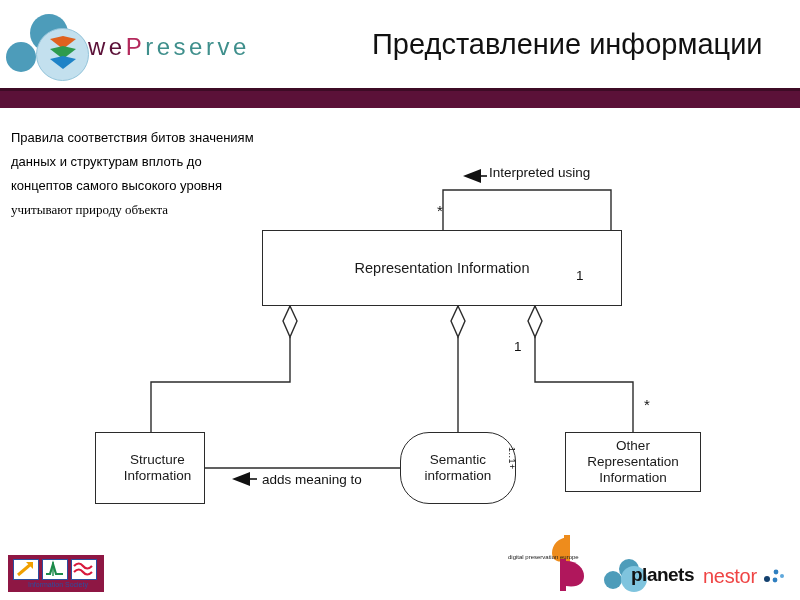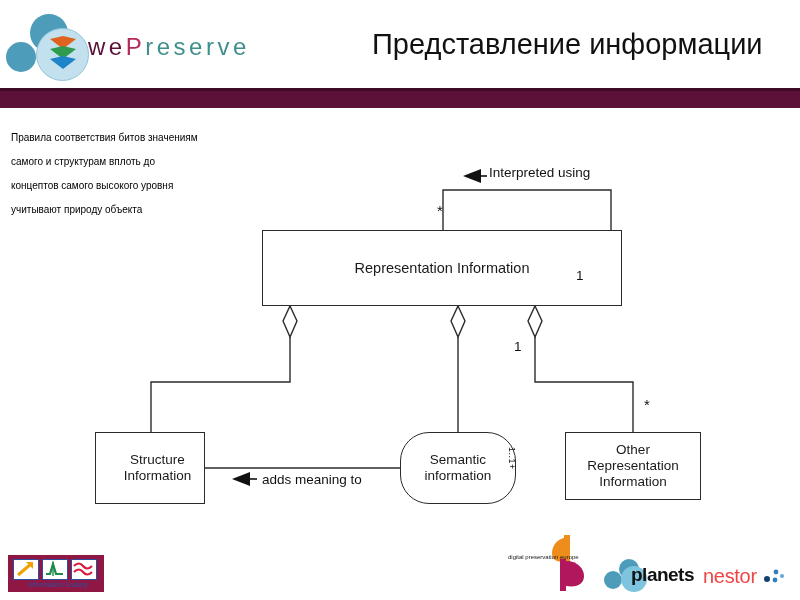--- a/index.html
+++ b/index.html
@@ -75,26 +75,26 @@
     width: 420px;
     font-size: 29px;
     color: #111111;
     white-space: nowrap;
   }
 
   
   #body-text {
     position: absolute; left: 11px; top: 126px;
     width: 392px;
-    font-size: 10px;
+    font-size: 13px;
     line-height: 24px;
     color: #000000;
     text-align: justify;
   }
-  #body-text .lastline { text-align: left; }
+  #body-text .lastline { text-align: left; font-family: Liberation Serif, serif; }
 
   
   #diagram {
     position: absolute; left: 0; top: 0;
     width: 800px; height: 600px;
     pointer-events: none;
   }
   #diagram svg { display: block; }
 
   .uml-box {
@@ -113,21 +113,21 @@
     left: 262px; top: 230px; width: 360px; height: 76px;
     font-size: 14.5px;
   }
   #box-structure {
     left: 95px; top: 432px; width: 110px; height: 72px; padding-left: 15px;
   }
   #box-semantic {
     left: 400px; top: 432px; width: 116px; height: 72px; border-radius: 29px;
   }
   #box-other {
-    left: 565px; top: 432px; width: 136px; height: 68px;
+    left: 565px; top: 432px; width: 136px; height: 60px;
   }
 
   .edge-label {
     position: absolute;
     color: #111111;
     font-size: 13.5px;
     white-space: nowrap;
   }
   .mult-label {
     position: absolute;
@@ -242,21 +242,21 @@
     <div id="logo-text"><span class="we">we</span><span class="p">P</span><span class="reserve">reserve</span></div>
 
     <div id="page-title">Представление информации</div>
   </div>
 
   <div id="header-rule-thin"></div>
   <div id="header-band"></div>
 
   <div id="body-text">
     <div>Правила  соответствия битов значениям</div>
-    <div>самого     и  структурам  вплоть  до</div>
+    <div>данных     и  структурам  вплоть  до</div>
     <div>концептов   самого   высокого   уровня</div>
     <div class="lastline">учитывают природу объекта</div>
   </div>
 
   <div id="diagram">
     <svg width="800" height="600" viewBox="0 0 800 600">
       <g stroke="#2b2b2b" stroke-width="1.4" fill="none">
 
         <path d="M443 230 L443 190 L611 190 L611 285 L570 285"></path>
 

